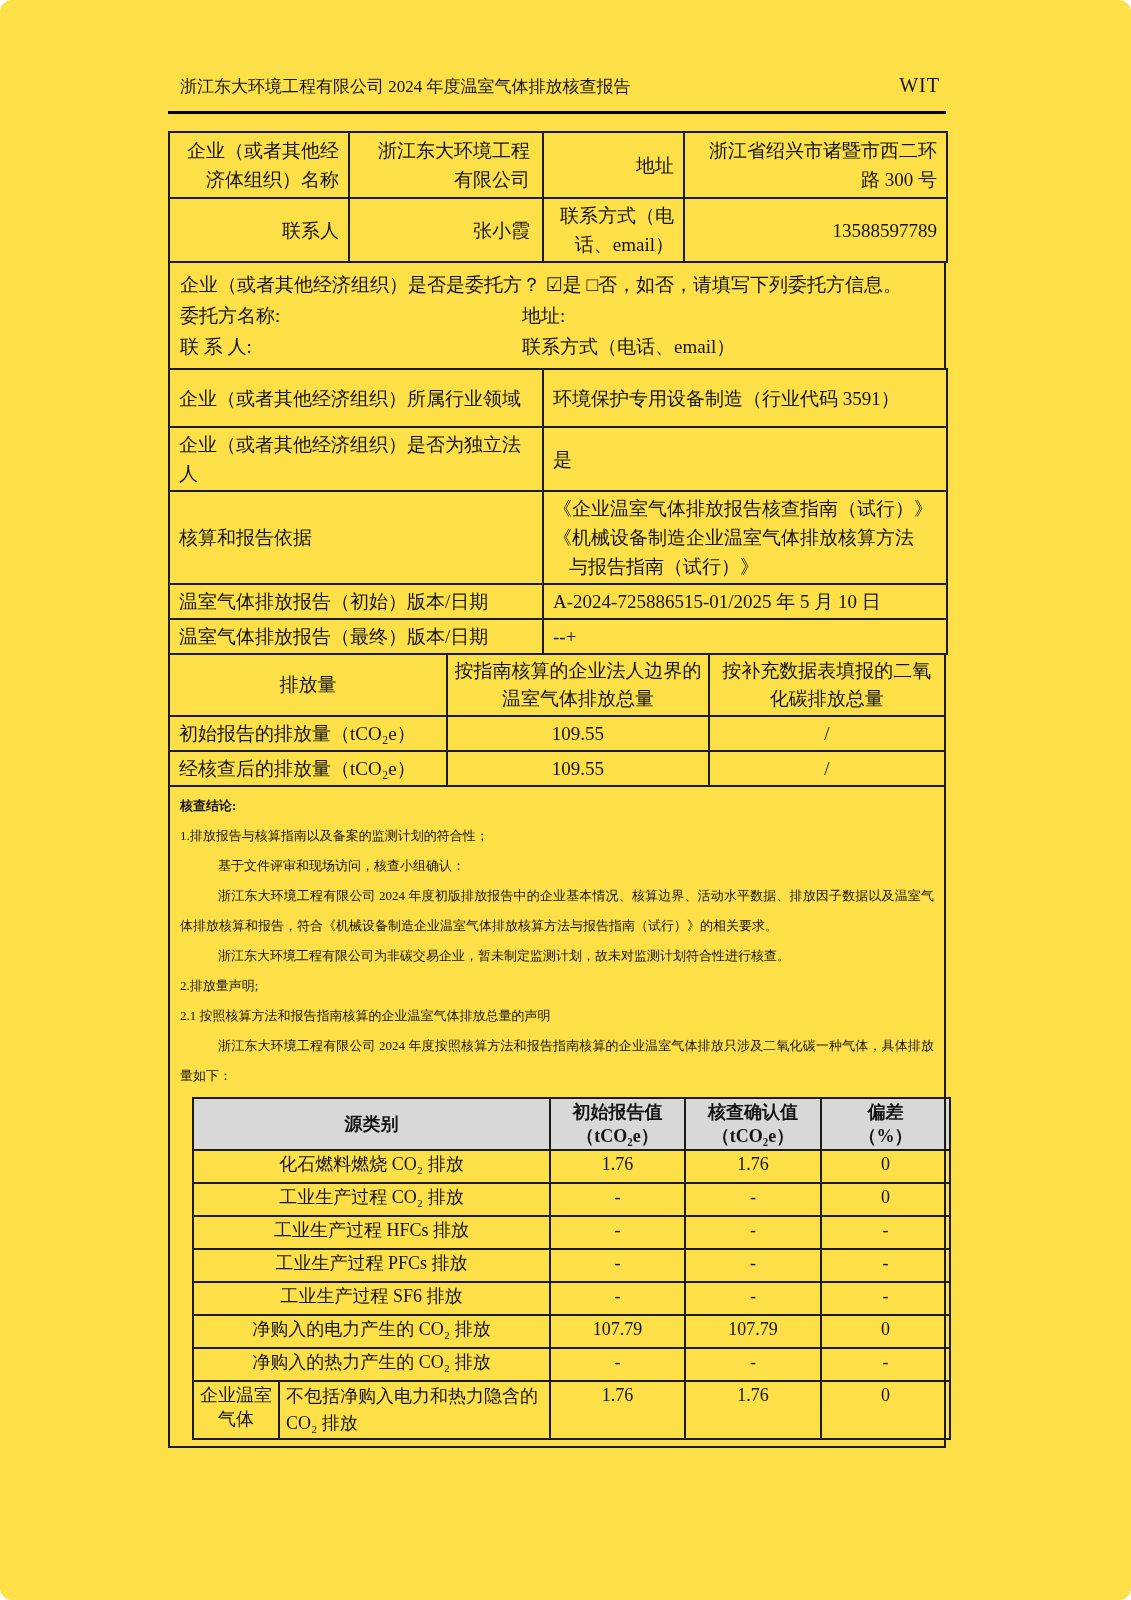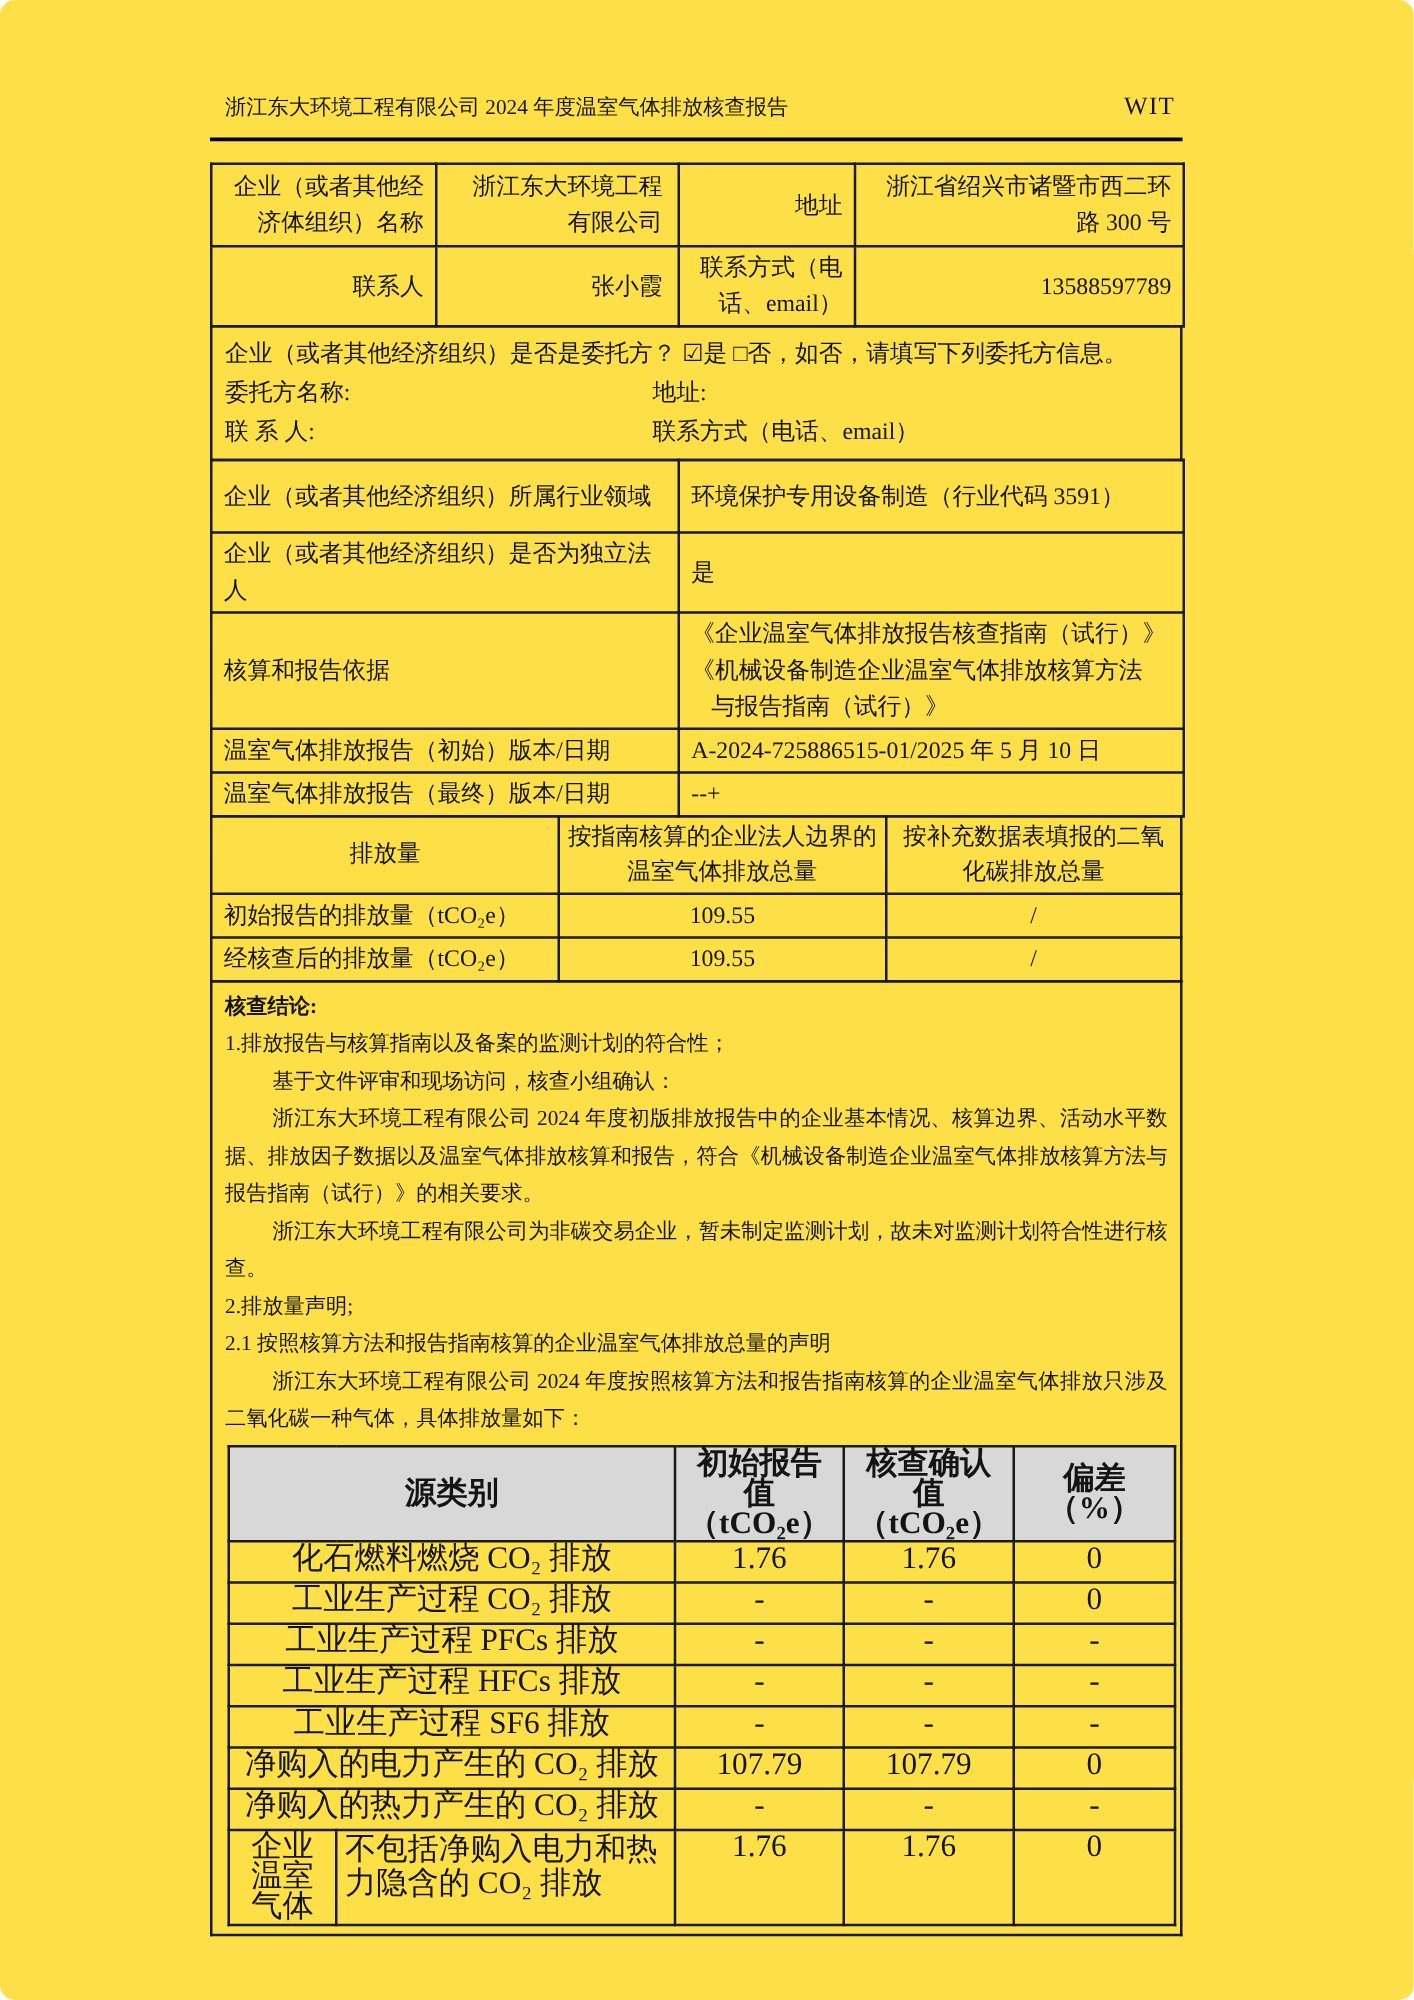--- a/index.html
+++ b/index.html
@@ -43,26 +43,26 @@
   .basis-line3{padding-left:16px}
 
   
   .t4 .c1{width:273px}.t4 .c2{width:257px}.t4 .c3{width:232px}
   .t4 .hd td{height:58px; text-align:center; line-height:28px; vertical-align:middle; padding:2px 6px}
   .t4 .dr td{height:34px}
   .t4 .val{text-align:center}
 
   
   .t5 td{padding:4px 10px 6px 10px; vertical-align:top}
-  .ccl p{line-height:30px; font-size:17px}
+  .ccl p{line-height:30px; font-size:13px}
   .ccl .bold{font-weight:bold}
   .ccl .ind{text-indent:38px; text-align:justify}
 
   
-  .src { width:757px; border-collapse:collapse; table-layout:fixed; margin:6px 0 0 2px; font-size:25px; }
+  .src { width:757px; border-collapse:collapse; table-layout:fixed; margin:6px 0 0 12px; font-size:18px; }
   .src td { border:2px solid #1a1a1a; text-align:center; padding:1px 6px; line-height:24px; }
   .src .c1{width:86px}.src .c2{width:271px}.src .c3{width:135px}.src .c4{width:136px}.src .c5{width:129px}
   .src .ghead td { background:#d8d8d8; font-weight:bold; height:49px; vertical-align:middle; }
   .src .dr td { height:33px; }
   .src .lr td { height:48px; }
   .src .lr .desc { text-align:left; line-height:27px; }
 </style>
 </head>
 <body>
 
@@ -201,27 +201,27 @@
               <td>1.76</td>
               <td>0</td>
             </tr>
             <tr class="dr">
               <td colspan="2">工业生产过程 CO₂ 排放</td>
               <td>-</td>
               <td>-</td>
               <td>0</td>
             </tr>
             <tr class="dr">
+              <td colspan="2">工业生产过程 HFCs 排放</td>
+              <td>-</td>
+              <td>-</td>
+              <td>-</td>
+            </tr>
+            <tr class="dr">
               <td colspan="2">工业生产过程 PFCs 排放</td>
-              <td>-</td>
-              <td>-</td>
-              <td>-</td>
-            </tr>
-            <tr class="dr">
-              <td colspan="2">工业生产过程 HFCs 排放</td>
               <td>-</td>
               <td>-</td>
               <td>-</td>
             </tr>
             <tr class="dr">
               <td colspan="2">工业生产过程 SF6 排放</td>
               <td>-</td>
               <td>-</td>
               <td>-</td>
             </tr>

